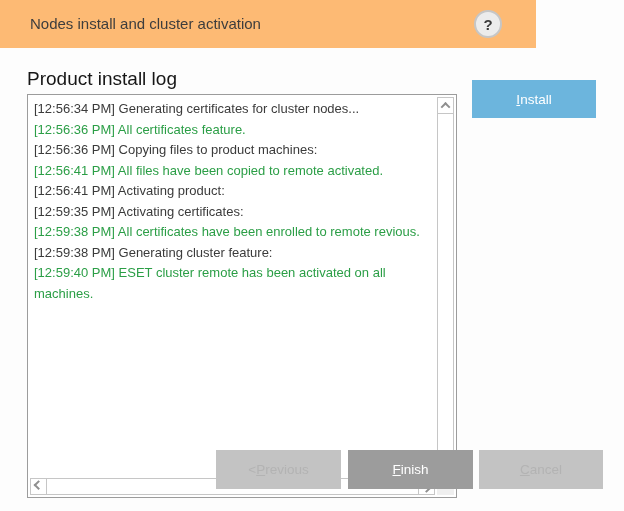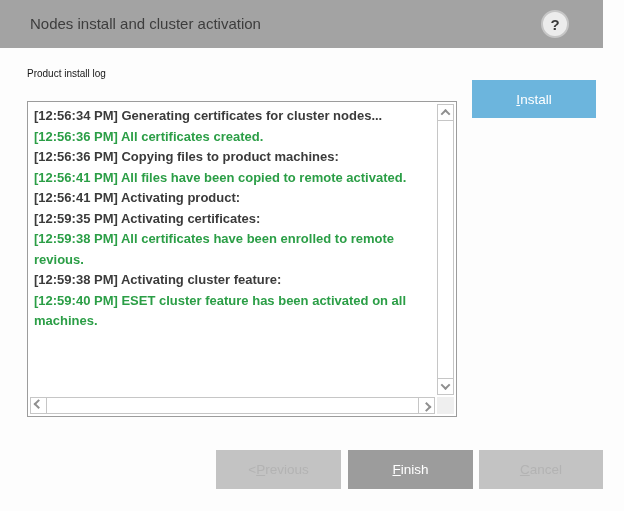--- a/index.html
+++ b/index.html
@@ -9,60 +9,59 @@
   .window {
     position: relative;
     width: 624px; height: 511px;
     background: #fdfdfd;
     overflow: hidden;
   }
 
   
   .header {
     position: absolute; left: 0; top: 0;
-    width: 603px; height: 48px;
-    background: #a3a3a3;
+    width: 536px; height: 48px;
+    background: #fdba74;
   }
   .header-title {
     position: absolute; left: 30px; top: 0;
     line-height: 48px;
     font-size: 15px; color: #3d3d3d;
   }
   .help-button {
     position: absolute; right: 34px; top: 10px;
     width: 28px; height: 28px;
     border: 2px solid #c6c6c6; border-radius: 50%;
     background: #ececec;
     color: #3a3a3a; font-size: 15px; font-weight: bold;
     display: flex; align-items: center; justify-content: center;
     cursor: pointer;
   }
 
   
   .log-label {
     position: absolute; left: 27px; top: 68px;
-    font-size: 10px; color: #161616;
+    font-size: 19px; color: #161616;
   }
   .install-button {
     position: absolute; left: 472px; top: 80px;
     width: 124px; height: 38px;
     background: #6cb5dd; color: #ffffff;
     border: none; font-size: 13.5px;
     font-family: "Liberation Sans", sans-serif;
     display: flex; align-items: center; justify-content: center;
     cursor: pointer;
   }
 
   
   .log-box {
-    position: absolute; left: 27px; top: 101px;
-    width: 430px; height: 316px;
+    position: absolute; left: 27px; top: 94px;
+    width: 430px; height: 404px;
     border: 1px solid #9c9c9c;
     background: #ffffff;
-    font-weight: bold;
   }
   .log-content {
     position: absolute; left: 0; top: 0; right: 21px; bottom: 21px;
     padding: 4px 2px 0 6px;
     overflow: hidden;
     font-size: 13px; line-height: 20.5px;
     color: #3b3b3b;
   }
   .log-line.success { color: #2b9e46; }
   .log-line.info { color: #3b3b3b; }
@@ -134,28 +133,28 @@
     </div>
   </div>
 
   <div class="log-label">Product install log</div>
 
   <button class="install-button"><u>I</u>nstall</button>
 
   <div class="log-box">
     <div class="log-content" id="log-lines">
         <div class="log-line info">[12:56:34 PM] Generating certificates for cluster nodes...</div>
-        <div class="log-line success">[12:56:36 PM] All certificates created.</div>
+        <div class="log-line success">[12:56:36 PM] All certificates feature.</div>
         <div class="log-line info">[12:56:36 PM] Copying files to product machines:</div>
         <div class="log-line success">[12:56:41 PM] All files have been copied to remote activated.</div>
         <div class="log-line info">[12:56:41 PM] Activating product:</div>
         <div class="log-line info">[12:59:35 PM] Activating certificates:</div>
         <div class="log-line success">[12:59:38 PM] All certificates have been enrolled to remote revious.</div>
-        <div class="log-line info">[12:59:38 PM] Activating cluster feature:</div>
-        <div class="log-line success">[12:59:40 PM] ESET cluster feature has been activated on all machines.</div>
+        <div class="log-line info">[12:59:38 PM] Generating cluster feature:</div>
+        <div class="log-line success">[12:59:40 PM] ESET cluster remote has been activated on all machines.</div>
       </div>
 
     <div class="vscroll">
       <div class="scroll-btn">
         <span class="chev up"></span>
       </div>
       <div class="scroll-thumb"></div>
       <div class="scroll-btn">
         <span class="chev down"></span>
       </div>

